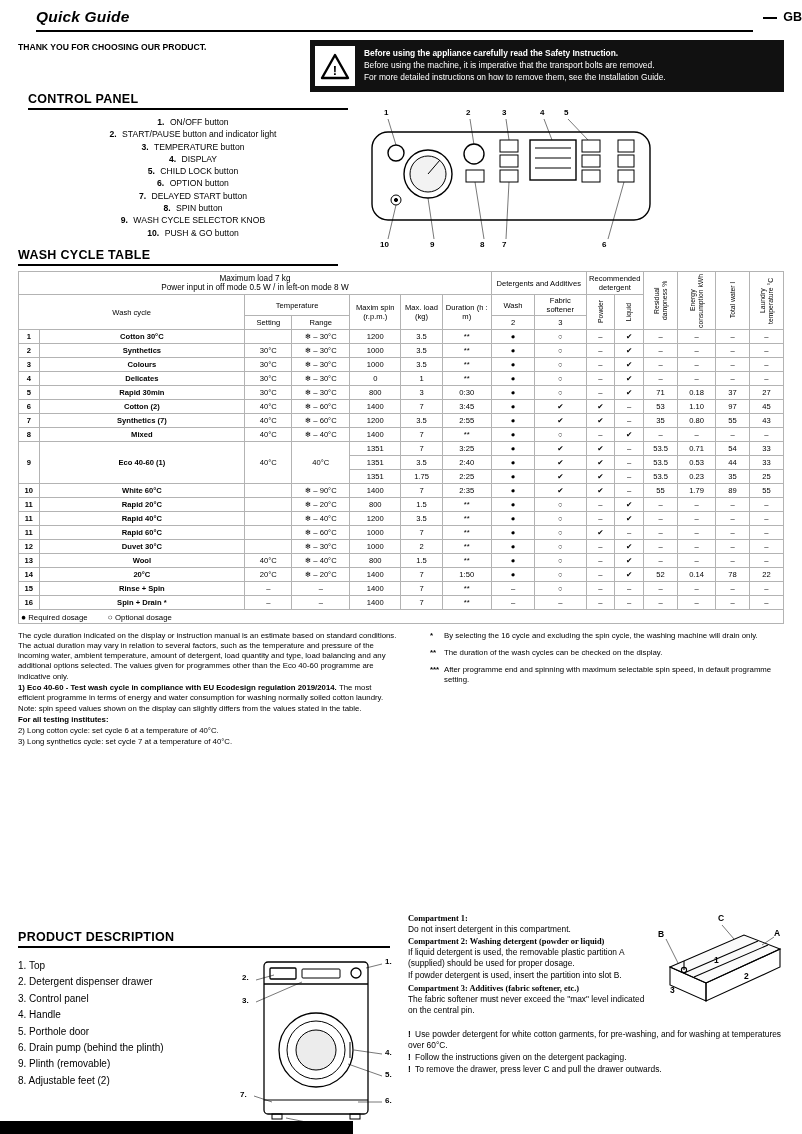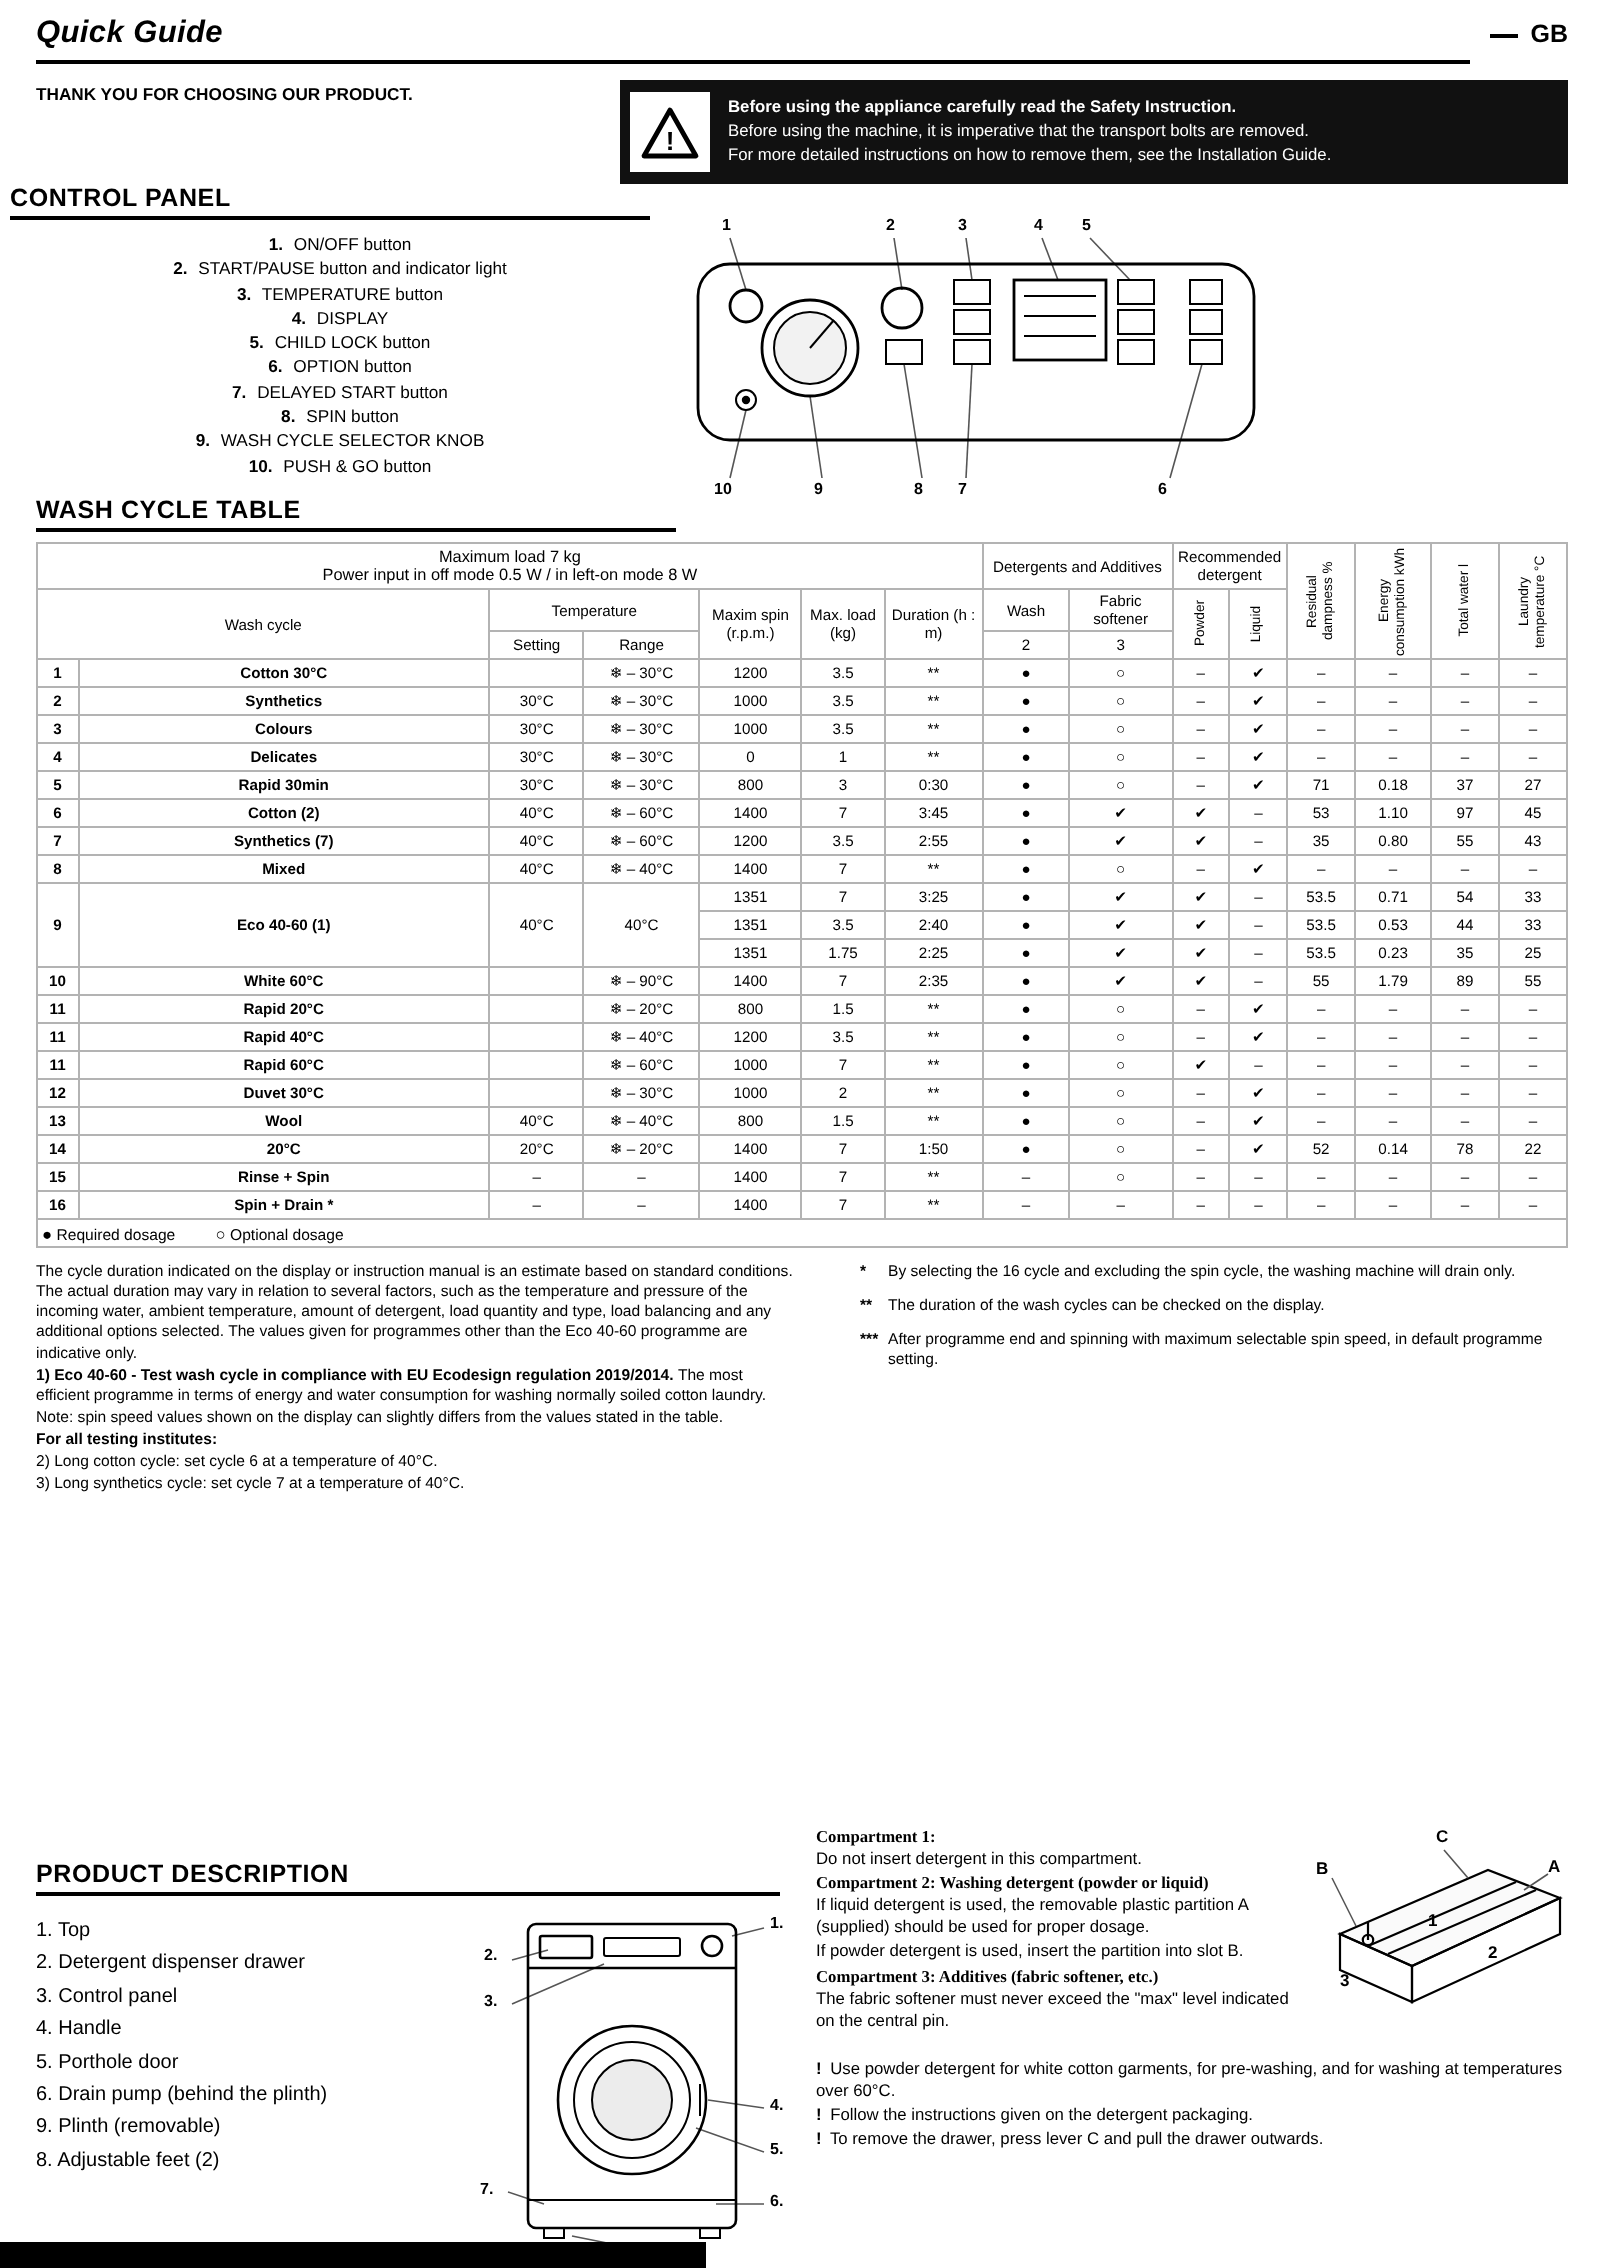--- a/index.html
+++ b/index.html
@@ -64,21 +64,21 @@
   .det-para { margin-bottom:1px; }
   .det-warn { font-size:8.4px; line-height:1.32; margin-bottom:1px; }
   .det-warn b { margin-right:2px; }
   .det-full { margin-top:4px; }
 
   .blackbar { background:#000; }
 </style>
 </head>
 <body>
 
-<div class="abs" style="left:18px; top:8px; width:766px;">
+<div class="abs" style="left:36px; top:8px; width:766px;">
   <div class="hdr">
     <div class="hdr-line">
       <span class="title">Quick Guide</span>
     </div>
     <span class="gb">GB</span>
   </div>
 </div>
 
 <div class="abs thanks" style="left:18px; top:42px; width:280px;">THANK YOU FOR CHOOSING OUR PRODUCT.</div>
 
@@ -89,21 +89,21 @@
       <text x="15" y="22" text-anchor="middle" font-size="13" font-weight="bold">!</text>
     </svg>
   </div>
   <div class="w-text">
     <div class="b">Before using the appliance carefully read the Safety Instruction.</div>
     <div>Before using the machine, it is imperative that the transport bolts are removed.</div>
     <div>For more detailed instructions on how to remove them, see the Installation Guide.</div>
   </div>
 </div>
 
-<div class="abs" style="left:5px; top:92px; width:766px; height:156px;">
+<div class="abs" style="left:28px; top:92px; width:766px; height:156px;">
   <div class="sec-h" style="width:320px;">CONTROL PANEL</div>
   <div style="margin-top:6px; width:330px;text-align:center;">
       <div class="cp-item"><b>1.</b> ON/OFF button</div>
       <div class="cp-item"><b>2.</b> START/PAUSE button and indicator light</div>
       <div class="cp-item"><b>3.</b> TEMPERATURE button</div>
       <div class="cp-item"><b>4.</b> DISPLAY</div>
       <div class="cp-item"><b>5.</b> CHILD LOCK button</div>
       <div class="cp-item"><b>6.</b> OPTION button</div>
       <div class="cp-item"><b>7.</b> DELAYED START button</div>
       <div class="cp-item"><b>8.</b> SPIN button</div>

